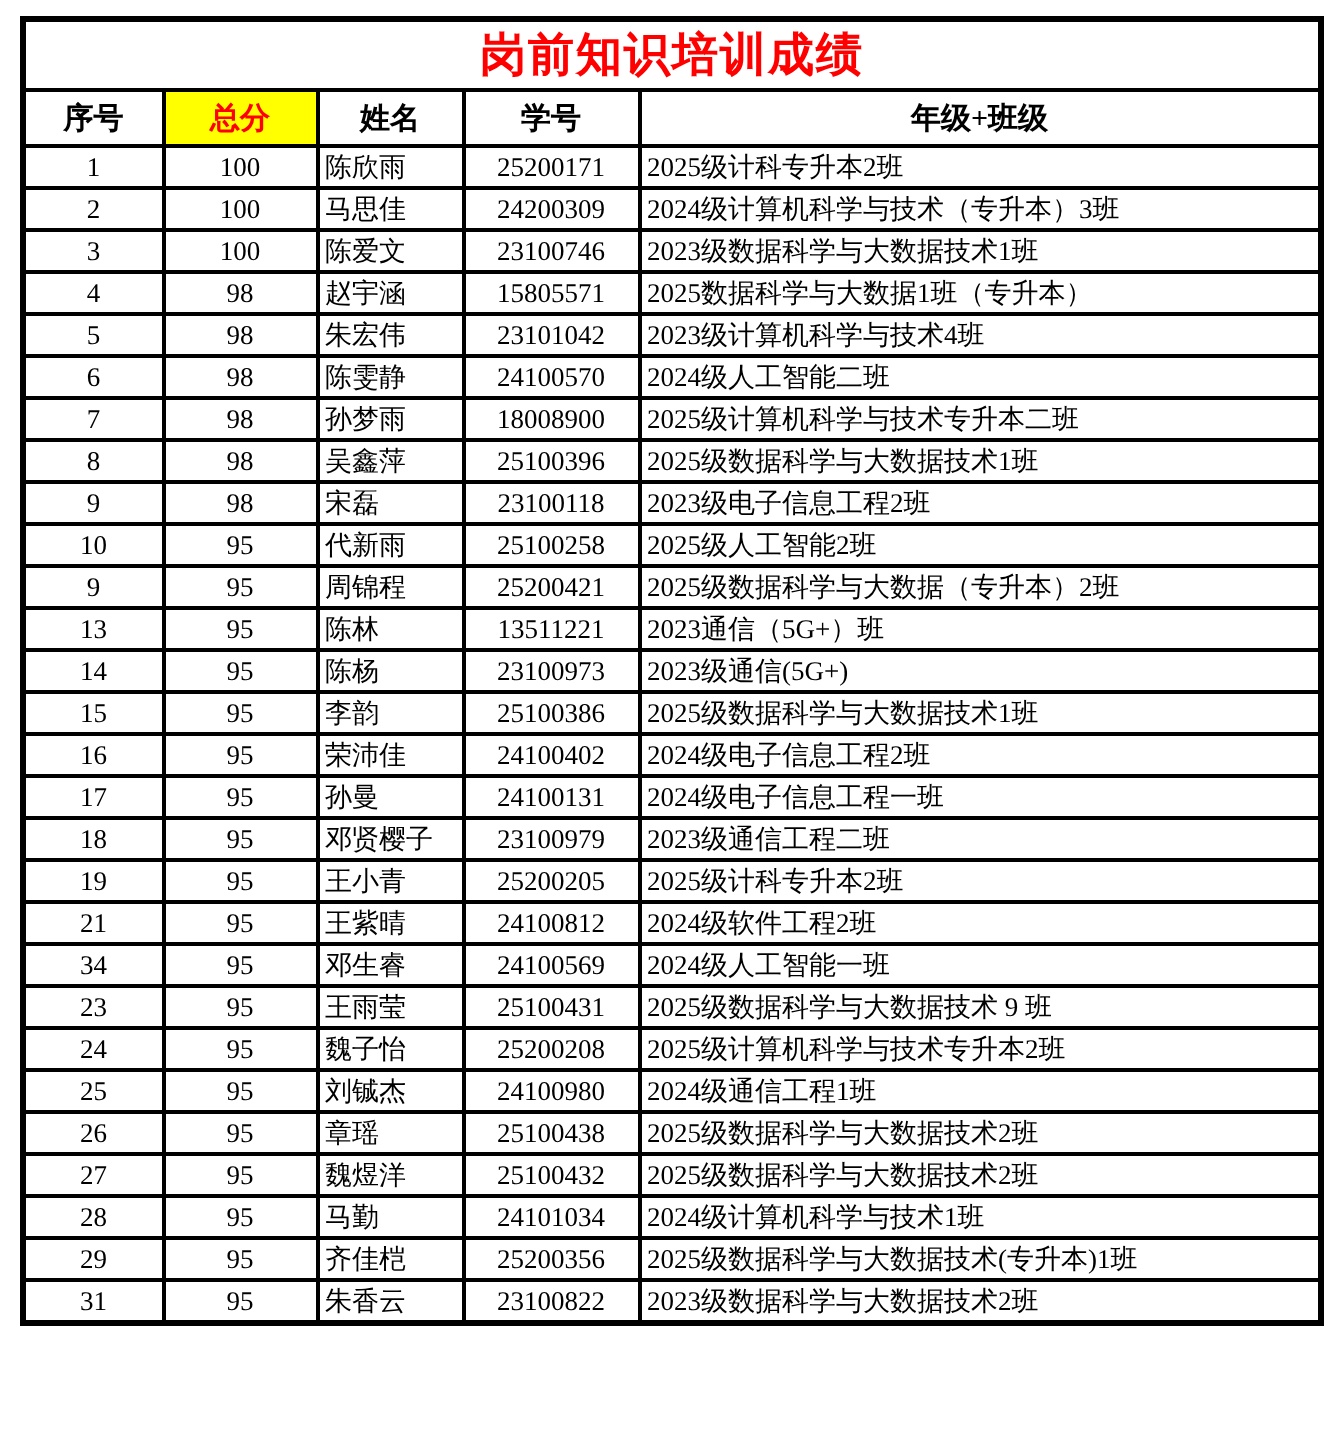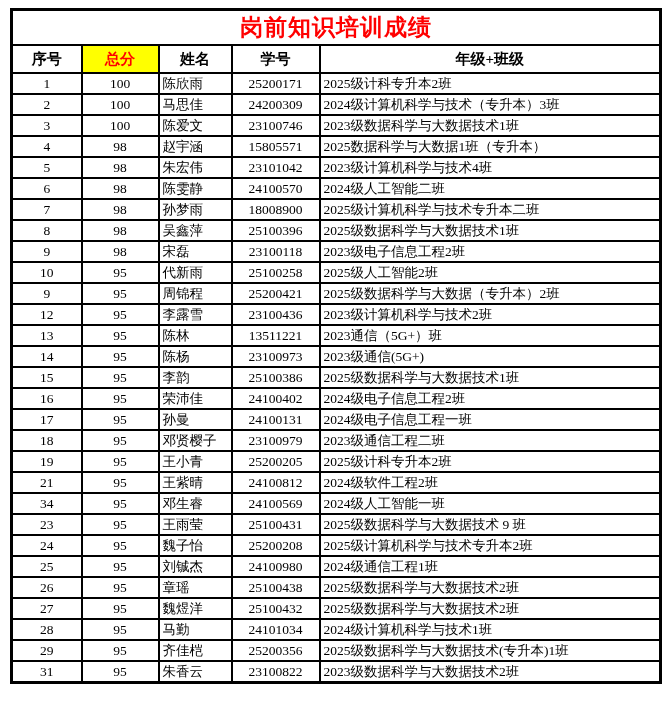--- a/index.html
+++ b/index.html
@@ -166,27 +166,20 @@
   </tr>
 
   <tr class="data-row">
     <td class="c-index">9</td>
     <td class="c-score">95</td>
     <td class="c-name">周锦程</td>
     <td class="c-id">25200421</td>
     <td class="c-class">2025级数据科学与大数据（专升本）2班</td>
   </tr>
 
-  <tr class="data-row">
-    <td class="c-index">12</td>
-    <td class="c-score">95</td>
-    <td class="c-name">李露雪</td>
-    <td class="c-id">23100436</td>
-    <td class="c-class">2023级计算机科学与技术2班</td>
-  </tr>
 
   <tr class="data-row">
     <td class="c-index">13</td>
     <td class="c-score">95</td>
     <td class="c-name">陈林</td>
     <td class="c-id">13511221</td>
     <td class="c-class">2023通信（5G+）班</td>
   </tr>
 
   <tr class="data-row">

